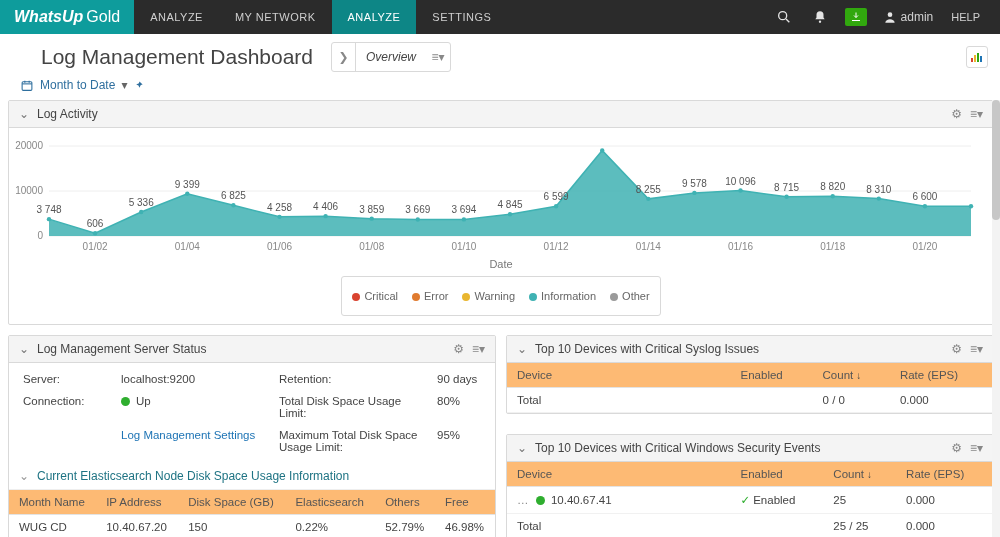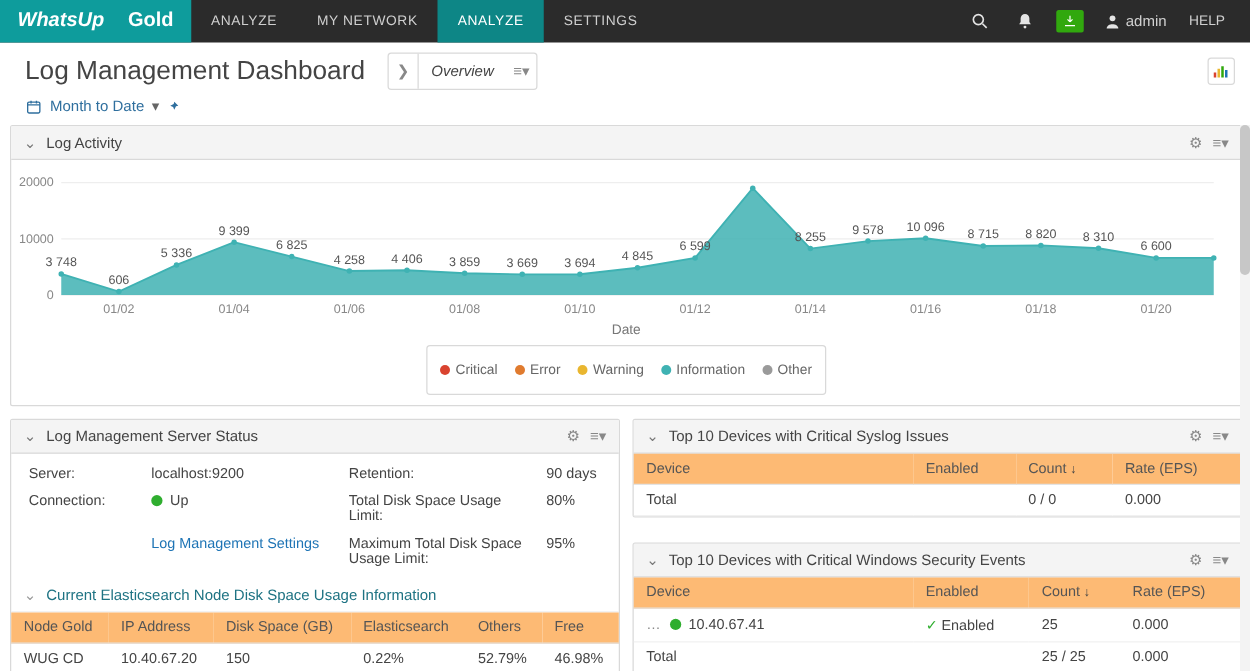--- a/index.html
+++ b/index.html
@@ -12,32 +12,32 @@
     --panel-border:#d9d9d9;
     --panel-bg:#ffffff;
     --panel-header:#f4f4f4;
     --link:#1e74b5;
   }
   *{box-sizing:border-box;font-family:Arial,Helvetica,sans-serif;}
   body{margin:0;background:#fff;color:var(--text);font-size:12px;width:1000px;}
   
   .topbar{height:34px;background:var(--topbar-bg);display:flex;align-items:stretch;color:#d0d0d0;}
   .brand{background:var(--brand-bg);color:#fff;font-size:16px;font-style:italic;font-weight:bold;display:flex;align-items:center;padding:2px 14px;}
-  .brand span.gold{font-weight:bold;font-style:normal;margin-left:19px;}
+  .brand span.gold{font-weight:normal;font-style:normal;margin-left:3px;}
   .topnav{display:flex;}
   .topnav .item{display:flex;align-items:center;padding:0 16px;font-size:11px;color:#cfcfcf;cursor:pointer;letter-spacing:0.5px;}
   .topnav .item.active{background:var(--brand-bg-dark);color:#fff;}
   .toptools{margin-left:auto;display:flex;align-items:center;gap:6px;padding-right:14px;}
   .toptools .tool{width:30px;height:34px;display:flex;align-items:center;justify-content:center;cursor:pointer;}
   .dlbtn{background:#31a80e;border-radius:2px;width:22px;height:18px;display:flex;align-items:center;justify-content:center;}
   .userblk{display:flex;align-items:center;gap:4px;padding:0 6px;cursor:pointer;}
   .help{padding:0 6px;cursor:pointer;font-size:11px;}
   svg{display:block;}
   
-  .titlebar{display:flex;align-items:center;padding:8px 12px 4px 20px;position:relative;}
+  .titlebar{display:flex;align-items:center;padding:8px 12px 4px 20px;position:relative;margin-left:21px;}
   .pagetitle{font-size:21px;color:#444;font-weight:400;}
   .tabbox{margin-left:18px;border:1px solid var(--panel-border);border-radius:3px;display:flex;align-items:center;background:#fff;height:30px;}
   .tabbox .caret{width:24px;text-align:center;color:#888;border-right:1px solid var(--panel-border);height:100%;display:flex;align-items:center;justify-content:center;}
   .tabbox .tabname{padding:0 10px;color:#444;font-style:italic;}
   .tabbox .menu{width:24px;text-align:center;color:#888;}
   .charticon{margin-left:auto;width:22px;height:22px;border:1px solid var(--panel-border);border-radius:3px;display:flex;align-items:center;justify-content:center;cursor:pointer;}
   
   .filterrow{display:flex;align-items:center;gap:6px;padding:2px 20px 8px 20px;color:var(--link);}
   .filterrow .cal{color:var(--link);}
   .filterrow .txt{color:#2f6f9e;cursor:pointer;}
@@ -263,21 +263,21 @@
           <div class="lbl">Maximum Total Disk Space Usage Limit:</div>
           <div class="val">95%</div>
         </div>
         <div class="subheader">
           <span class="chev">⌄</span>
           <span>Current Elasticsearch Node Disk Space Usage Information</span>
         </div>
         <table class="tbl">
           <thead>
               <tr>
-            <th>Node Gold</th>
+            <th>Month Name</th>
             <th>IP Address</th>
             <th>Disk Space (GB)</th>
             <th>Elasticsearch</th>
             <th>Others</th>
             <th>Free</th>
           </tr>
             </thead>
           <tbody>
               <tr>
             <td>WUG CD</td>

